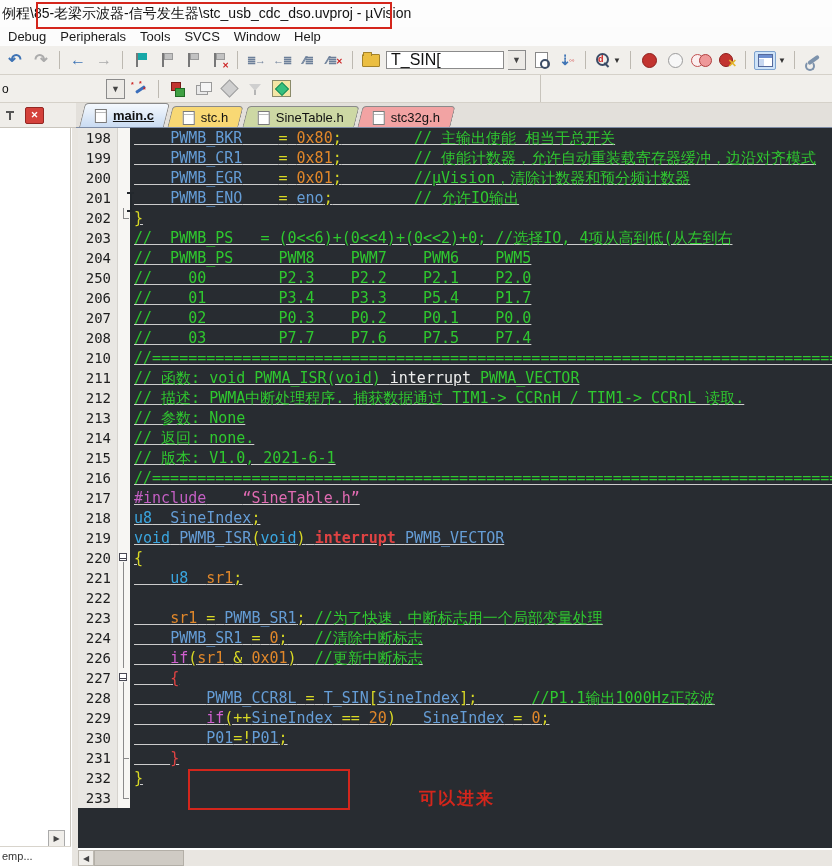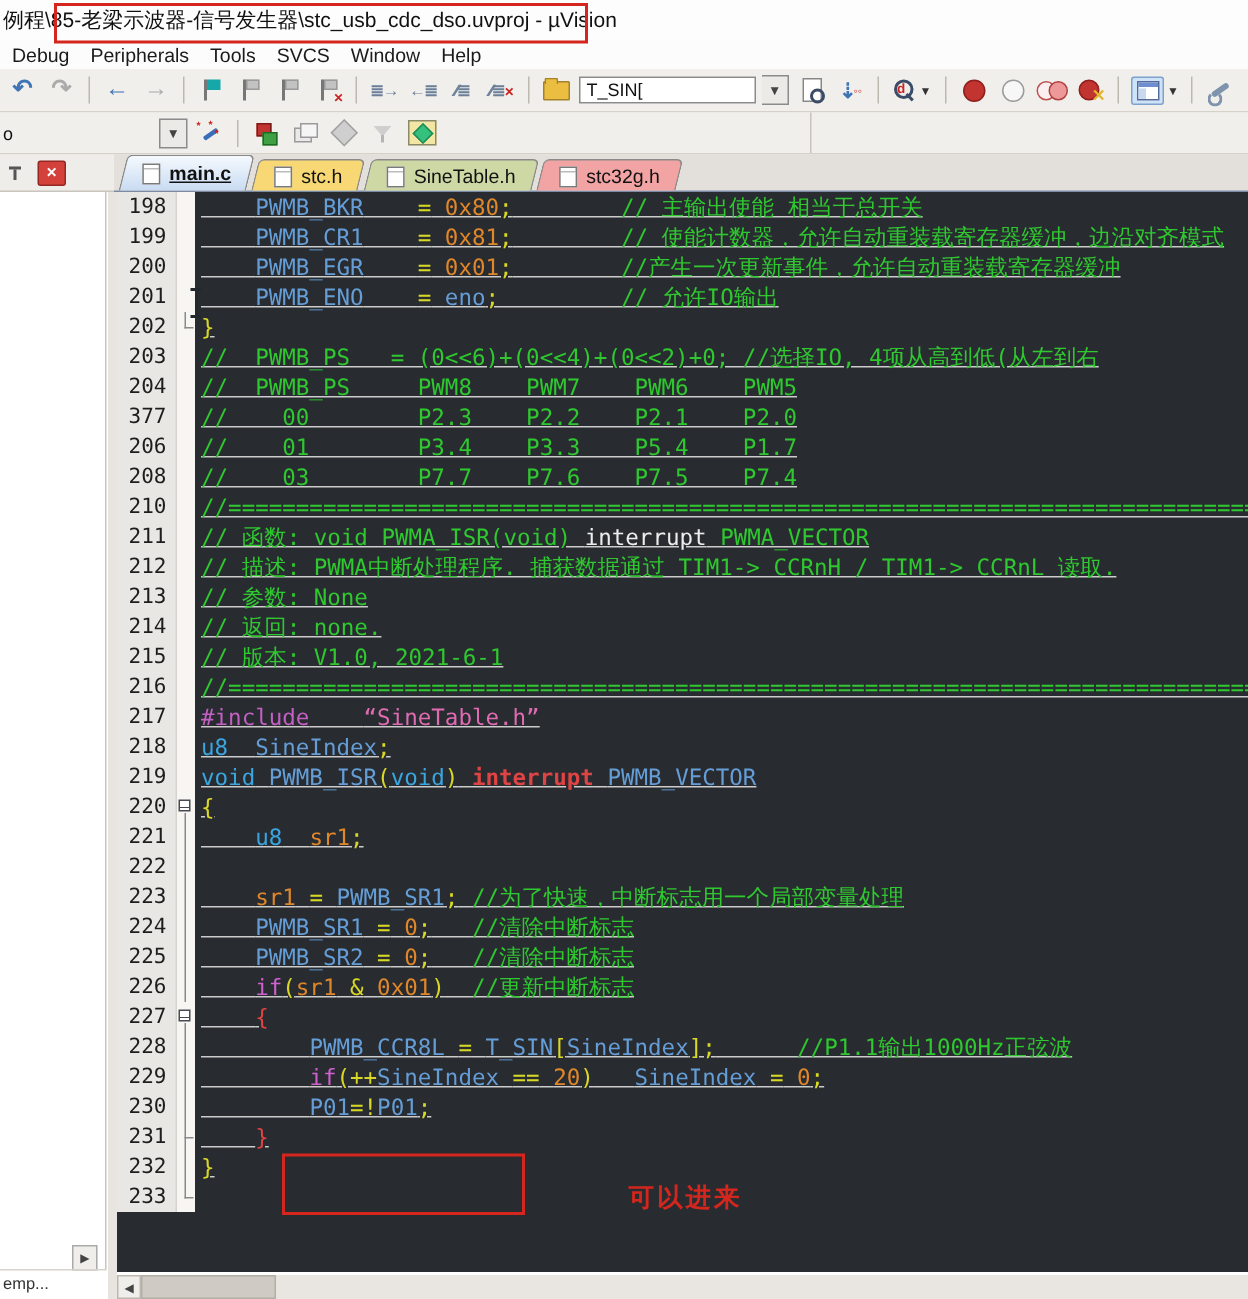--- a/index.html
+++ b/index.html
@@ -24,21 +24,21 @@
   .flag{position:relative;width:14px;height:16px;}
   .flag .pole{position:absolute;left:2px;top:1px;width:1.5px;height:14px;background:#777;}
   .flag .cloth{position:absolute;left:4px;top:1px;width:9px;height:7px;}
   .flag.teal .cloth{background:#16A8A8;}
   .flag.dim .cloth{background:#C2C2C2;border:1px solid #9A9A9A;box-sizing:border-box;}
   .flag .fx{position:absolute;right:-3px;bottom:-2px;color:#CC2222;font-size:8px;font-weight:bold;}
   .lines3{color:#6C7F99;font-size:11px;font-weight:bold;letter-spacing:-1px;}
   .folder{width:16px;height:11px;background:#EBBE41;border:1px solid #A3822A;border-radius:1px;position:relative;}
   .folder::before{content:"";position:absolute;left:0;top:-3px;width:7px;height:3px;background:#EBBE41;border:1px solid #A3822A;border-bottom:none;border-radius:1px 1px 0 0;}
   .combo{width:118px;height:18px;background:#FFFFFF;border:1px solid #8B8B8B;display:flex;align-items:center;padding-left:4px;box-sizing:border-box;}
-  .combo .cval{font-size:12px;color:#111;}
+  .combo .cval{font-size:16px;color:#111;}
   .carrowbox{width:17px;height:18px;border:1px solid #8B8B8B;border-left:none;background:#ECEAE6;display:flex;align-items:center;justify-content:center;font-size:9px;color:#444;}
   .mag{position:relative;width:16px;height:16px;}
   .mag .ring{position:absolute;left:1px;top:1px;width:9px;height:9px;border:2px solid #3B4C66;border-radius:50%;}
   .mag .stick{position:absolute;left:10px;top:10px;width:6px;height:2px;background:#3B4C66;transform:rotate(45deg);transform-origin:0 0;}
   .mag .dchar{position:absolute;left:3px;top:2px;font-size:9px;font-weight:bold;color:#CC2222;}
   .caret{font-size:8px;color:#333;margin-left:2px;}
   .bp{width:13px;height:13px;border-radius:50%;}
   .bp.on{background:#C23430;border:1px solid #8E1F1C;}
   .bp.off{background:#F7F7F7;border:1px solid #9B9B9B;}
   .bp2{position:relative;width:20px;height:14px;}
@@ -334,21 +334,21 @@
         <span class="codec"><span class="s-t">    </span><span class="s-id">PWMB_BKR</span><span class="s-t">    </span><span class="s-op">=</span><span class="s-t"> </span><span class="s-n">0x80</span><span class="s-op">;</span><span class="s-t">        </span><span class="s-g">// 主输出使能 相当于总开关</span></span>
       </div>
       <div class="line">
         <span class="ln">199</span>
         <span class="fold"></span>
         <span class="codec"><span class="s-t">    </span><span class="s-id">PWMB_CR1</span><span class="s-t">    </span><span class="s-op">=</span><span class="s-t"> </span><span class="s-n">0x81</span><span class="s-op">;</span><span class="s-t">        </span><span class="s-g">// 使能计数器，允许自动重装载寄存器缓冲，边沿对齐模式</span></span>
       </div>
       <div class="line">
         <span class="ln">200</span>
         <span class="fold"></span>
-        <span class="codec"><span class="s-t">    </span><span class="s-id">PWMB_EGR</span><span class="s-t">    </span><span class="s-op">=</span><span class="s-t"> </span><span class="s-n">0x01</span><span class="s-op">;</span><span class="s-t">        </span><span class="s-g">//产生一次更新事件，允许自动重装载寄存器缓冲</span></span>
+        <span class="codec"><span class="s-t">    </span><span class="s-id">PWMB_EGR</span><span class="s-t">    </span><span class="s-op">=</span><span class="s-t"> </span><span class="s-n">0x01</span><span class="s-op">;</span><span class="s-t">        </span><span class="s-g">//µVision，清除计数器和预分频计数器</span></span>
       </div>
       <div class="line">
         <span class="ln">201</span>
         <span class="fold"></span>
         <span class="codec"><span class="s-t">    </span><span class="s-id">PWMB_ENO</span><span class="s-t">    </span><span class="s-op">=</span><span class="s-t"> </span><span class="s-id">eno</span><span class="s-op">;</span><span class="s-t">         </span><span class="s-g">// 允许IO输出</span></span>
       </div>
       <div class="line">
         <span class="ln">202</span>
         <span class="fold fend"></span>
         <span class="codec"><span class="s-op">}</span></span>
@@ -357,28 +357,33 @@
         <span class="ln">203</span>
         <span class="fold"></span>
         <span class="codec"><span class="s-g">//  PWMB_PS   = (0&lt;&lt;6)+(0&lt;&lt;4)+(0&lt;&lt;2)+0; //选择IO, 4项从高到低(从左到右</span></span>
       </div>
       <div class="line">
         <span class="ln">204</span>
         <span class="fold"></span>
         <span class="codec"><span class="s-g">//  PWMB_PS     PWM8    PWM7    PWM6    PWM5</span></span>
       </div>
       <div class="line">
-        <span class="ln">377</span>
+        <span class="ln">250</span>
         <span class="fold"></span>
         <span class="codec"><span class="s-g">//    00        P2.3    P2.2    P2.1    P2.0</span></span>
       </div>
       <div class="line">
         <span class="ln">206</span>
         <span class="fold"></span>
         <span class="codec"><span class="s-g">//    01        P3.4    P3.3    P5.4    P1.7</span></span>
+      </div>
+      <div class="line">
+        <span class="ln">207</span>
+        <span class="fold"></span>
+        <span class="codec"><span class="s-g">//    02        P0.3    P0.2    P0.1    P0.0</span></span>
       </div>
       <div class="line">
         <span class="ln">208</span>
         <span class="fold"></span>
         <span class="codec"><span class="s-g">//    03        P7.7    P7.6    P7.5    P7.4</span></span>
       </div>
       <div class="line">
         <span class="ln">210</span>
         <span class="fold"></span>
         <span class="codec"><span class="s-g">//===========================================================================================</span></span>
@@ -445,25 +450,20 @@
       </div>
       <div class="line">
         <span class="ln">223</span>
         <span class="fold fline"></span>
         <span class="codec"><span class="s-t">    </span><span class="s-n">sr1</span><span class="s-t"> </span><span class="s-op">=</span><span class="s-t"> </span><span class="s-id">PWMB_SR1</span><span class="s-op">;</span><span class="s-t"> </span><span class="s-g">//为了快速，中断标志用一个局部变量处理</span></span>
       </div>
       <div class="line">
         <span class="ln">224</span>
         <span class="fold fline"></span>
         <span class="codec"><span class="s-t">    </span><span class="s-id">PWMB_SR1</span><span class="s-t"> </span><span class="s-op">=</span><span class="s-t"> </span><span class="s-n">0</span><span class="s-op">;</span><span class="s-t">   </span><span class="s-g">//清除中断标志</span></span>
-      </div>
-      <div class="line">
-        <span class="ln">225</span>
-        <span class="fold fline"></span>
-        <span class="codec"><span class="s-t">    </span><span class="s-id">PWMB_SR2</span><span class="s-t"> </span><span class="s-op">=</span><span class="s-t"> </span><span class="s-n">0</span><span class="s-op">;</span><span class="s-t">   </span><span class="s-g">//清除中断标志</span></span>
       </div>
       <div class="line">
         <span class="ln">226</span>
         <span class="fold fline"></span>
         <span class="codec"><span class="s-t">    </span><span class="s-pk">if</span><span class="s-op">(</span><span class="s-n">sr1</span><span class="s-t"> </span><span class="s-op">&amp;</span><span class="s-t"> </span><span class="s-n">0x01</span><span class="s-op">)</span><span class="s-t">  </span><span class="s-g">//更新中断标志</span></span>
       </div>
       <div class="line">
         <span class="ln">227</span>
         <span class="fold fbox"></span>
         <span class="codec"><span class="s-t">    </span><span class="s-rb">{</span></span>

